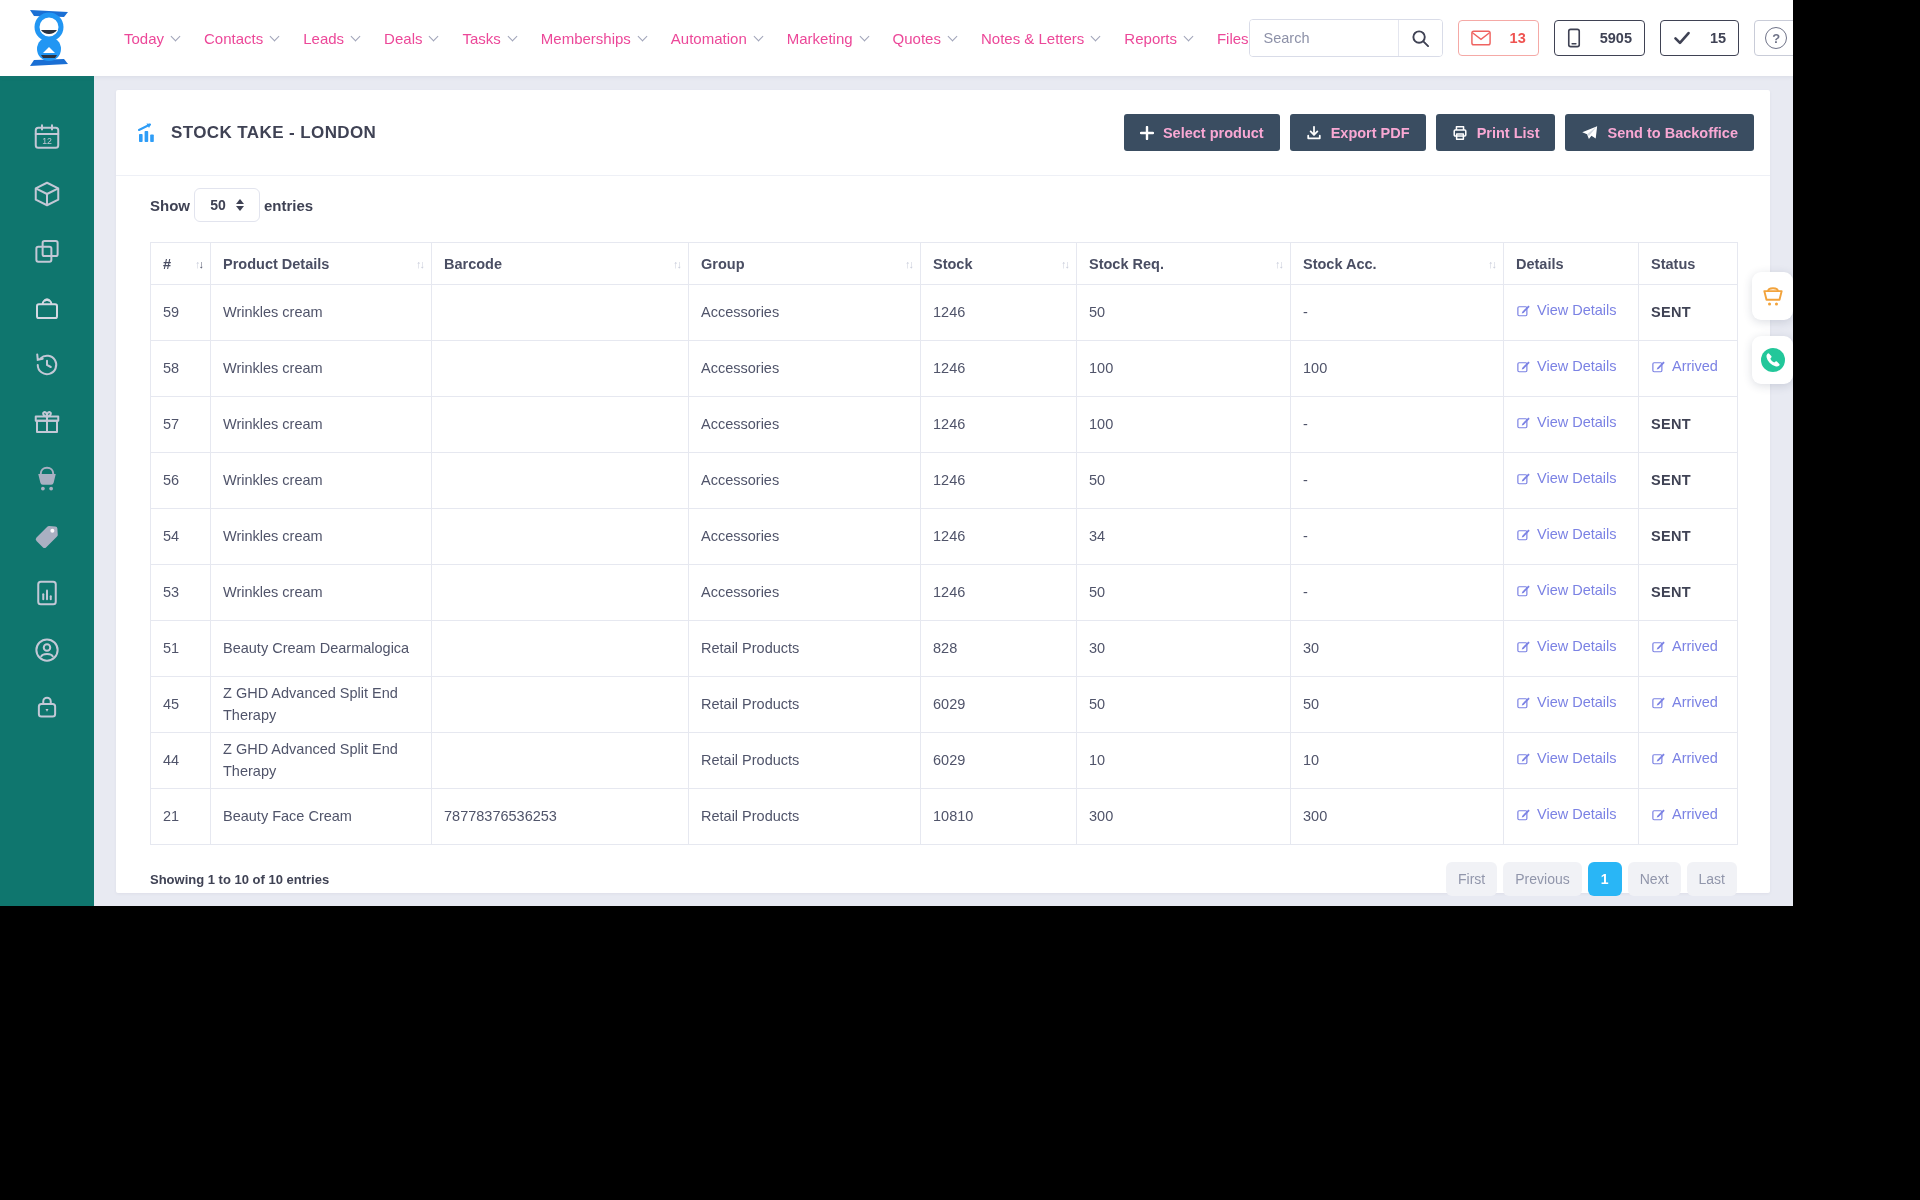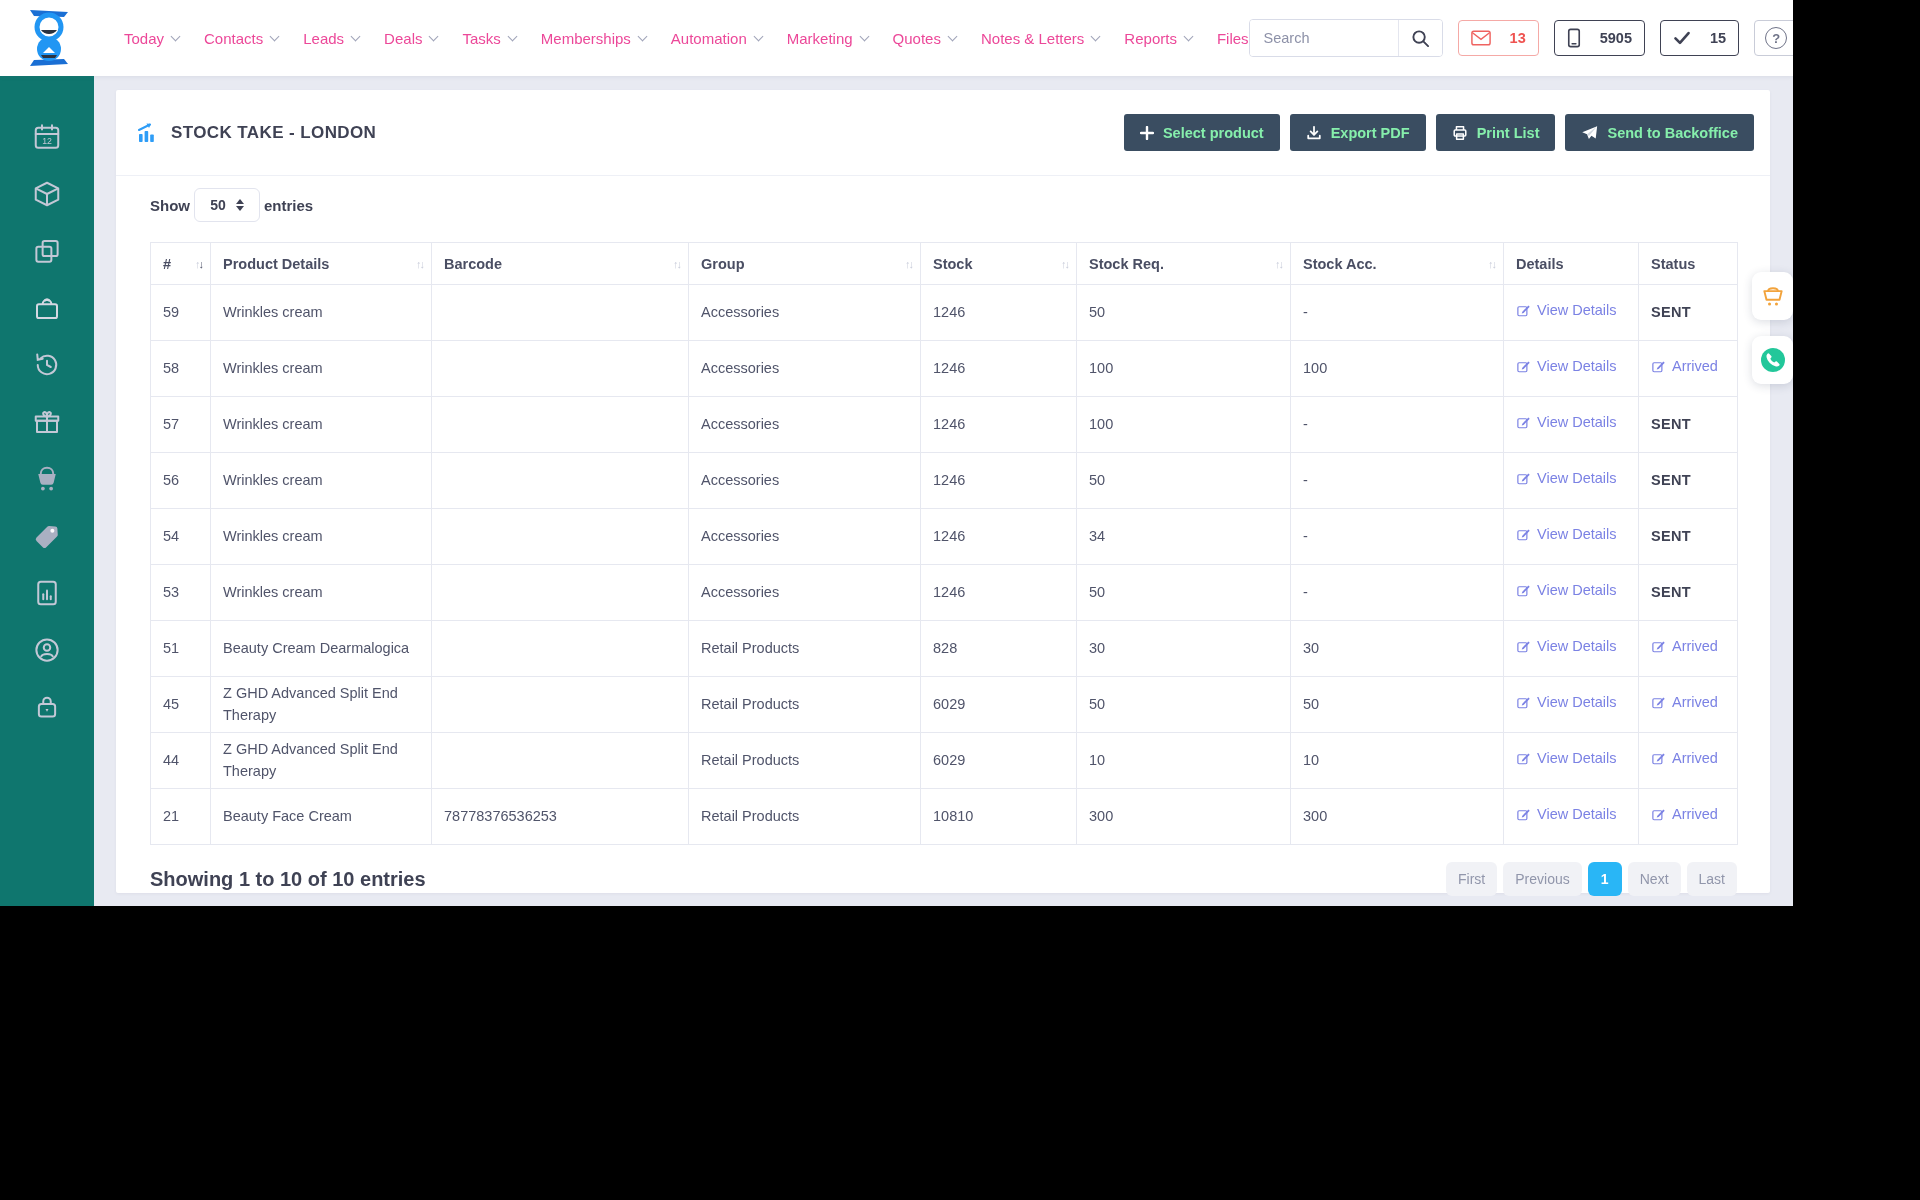--- a/index.html
+++ b/index.html
@@ -35,21 +35,21 @@
           display:flex; flex-direction:column; align-items:center; padding-top:32px; }
   .side-btn { width:44px; height:57px; display:flex; align-items:center; justify-content:center; cursor:pointer; }
 
   
   .card { position:absolute; left:116px; top:90px; width:1654px; height:803px; background:#fff;
           border-radius:2px; box-shadow:0 1px 3px rgba(80,90,120,.07); z-index:5; }
   .card-header { height:86px; display:flex; align-items:center; padding:0 16px 0 20px; border-bottom:1px solid #eef0f6; }
   .page-title { display:flex; align-items:center; gap:11px; font-size:17px; font-weight:700; color:#3f4254; letter-spacing:.4px; }
   .actions { margin-left:auto; display:flex; gap:10px; }
   .btn-dark { display:flex; align-items:center; gap:9px; height:37px; padding:4px 16px; background:#3a4d61;
-              color:#86efac; font-size:14.5px; font-weight:700; border:none; border-radius:3px; cursor:pointer;
+              color:#f9a8d4; font-size:14.5px; font-weight:700; border:none; border-radius:3px; cursor:pointer;
               font-family:"Liberation Sans", sans-serif; }
   .card-body { padding:12px 33px 0 34px; }
   .show-row { display:flex; align-items:center; gap:4px; font-size:15px; color:#3f4254; font-weight:600; height:34px; margin-bottom:20px; }
   .select-box { width:66px; height:34px; border:1px solid #e2e4ee; border-radius:6px; display:flex;
                 align-items:center; justify-content:center; gap:10px; cursor:pointer; font-size:14px; color:#3f4254; }
   .updown { display:flex; flex-direction:column; gap:2px; }
   .updown i { display:block; width:0; height:0; border-left:4px solid transparent; border-right:4px solid transparent; }
   .updown i.up { border-bottom:5px solid #3f4254; }
   .updown i.down { border-top:5px solid #3f4254; }
 
@@ -59,21 +59,21 @@
   th { height:42px; padding:0 12px; font-size:14.5px; font-weight:600; color:#4a4e63; position:relative; cursor:pointer; }
   td { height:56px; padding:6px 12px; font-size:14.5px; color:#50546a; line-height:1.45; }
   .sort { position:absolute; right:8px; top:50%; transform:translateY(-50%); font-size:11px; letter-spacing:-2px; color:#c9cdda; }
   .sort b { font-weight:400; color:#c9cdda; }
   .sort.sorted b { color:#50546a; }
   .link { display:inline-flex; align-items:center; gap:6px; color:#7b82e4; font-weight:500; cursor:pointer; text-decoration:none; }
   .status-text { color:#3f4254; font-weight:600; letter-spacing:.3px; }
 
   
   .table-footer { display:flex; align-items:center; margin-top:17px; }
-  .showing { font-size:20px; font-weight:600; color:#3f4254; }
+  .showing { font-size:13px; font-weight:600; color:#3f4254; }
   .pager { margin-left:auto; display:flex; gap:6px; }
   .pg-btn { min-width:34px; height:34px; padding:0 12px; background:#f1f2f6; border:none; border-radius:6px;
             color:#9196ab; font-size:14px; cursor:pointer; font-family:"Liberation Sans", sans-serif; }
   .pg-btn.active { background:#29b6f6; color:#fff; font-weight:700; padding:0; }
 
   
   .float-btn { position:absolute; left:1752px; width:41px; height:48px; background:#fff; border-radius:9px;
                box-shadow:0 2px 10px rgba(40,50,80,.16); display:flex; align-items:center; justify-content:center;
                z-index:30; cursor:pointer; }
   .float-cart { top:272px; }

